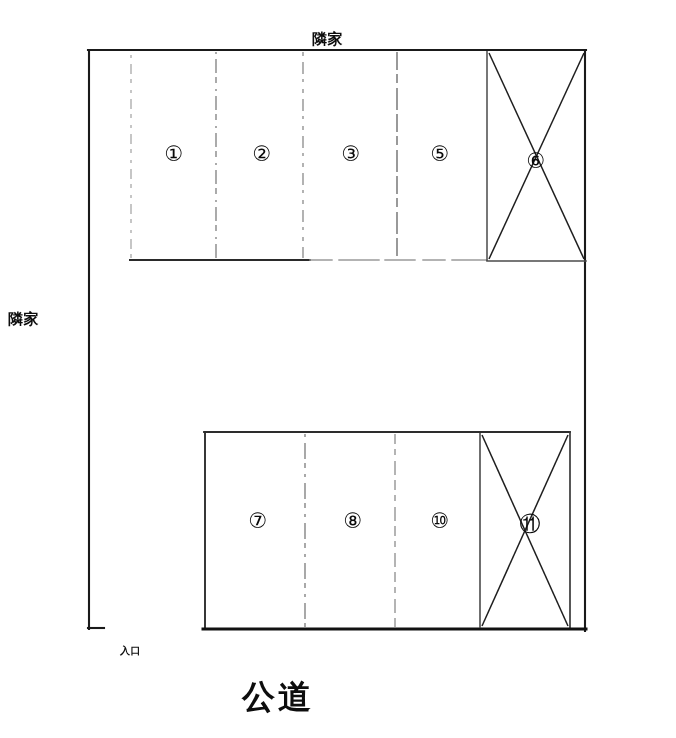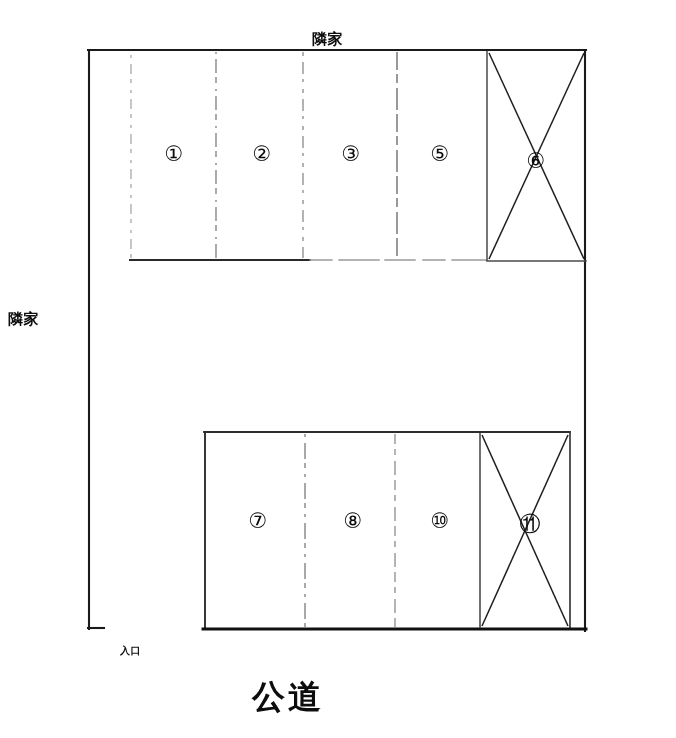--- a/index.html
+++ b/index.html
@@ -129,15 +129,15 @@
   <div class="stall-num" style="left:353px; top:521px;">⑧</div>
   <div class="stall-num" style="left:440px; top:521px;">⑩</div>
   <div class="stall-num" style="left:530px; top:524px;">⑪</div>
 
   <div class="label label-neighbor" style="left:312px; top:30px;">隣家</div>
 
   <div class="label label-neighbor" style="left:8px; top:310px;">隣家</div>
 
   <div class="label label-entrance" style="left:120px; top:644px;">入口</div>
 
-  <div class="label label-road" style="left:252px; top:675px;">公道</div>
+  <div class="label label-road" style="left:242px; top:675px;">公道</div>
 
 </div>
 
 </body></html>

